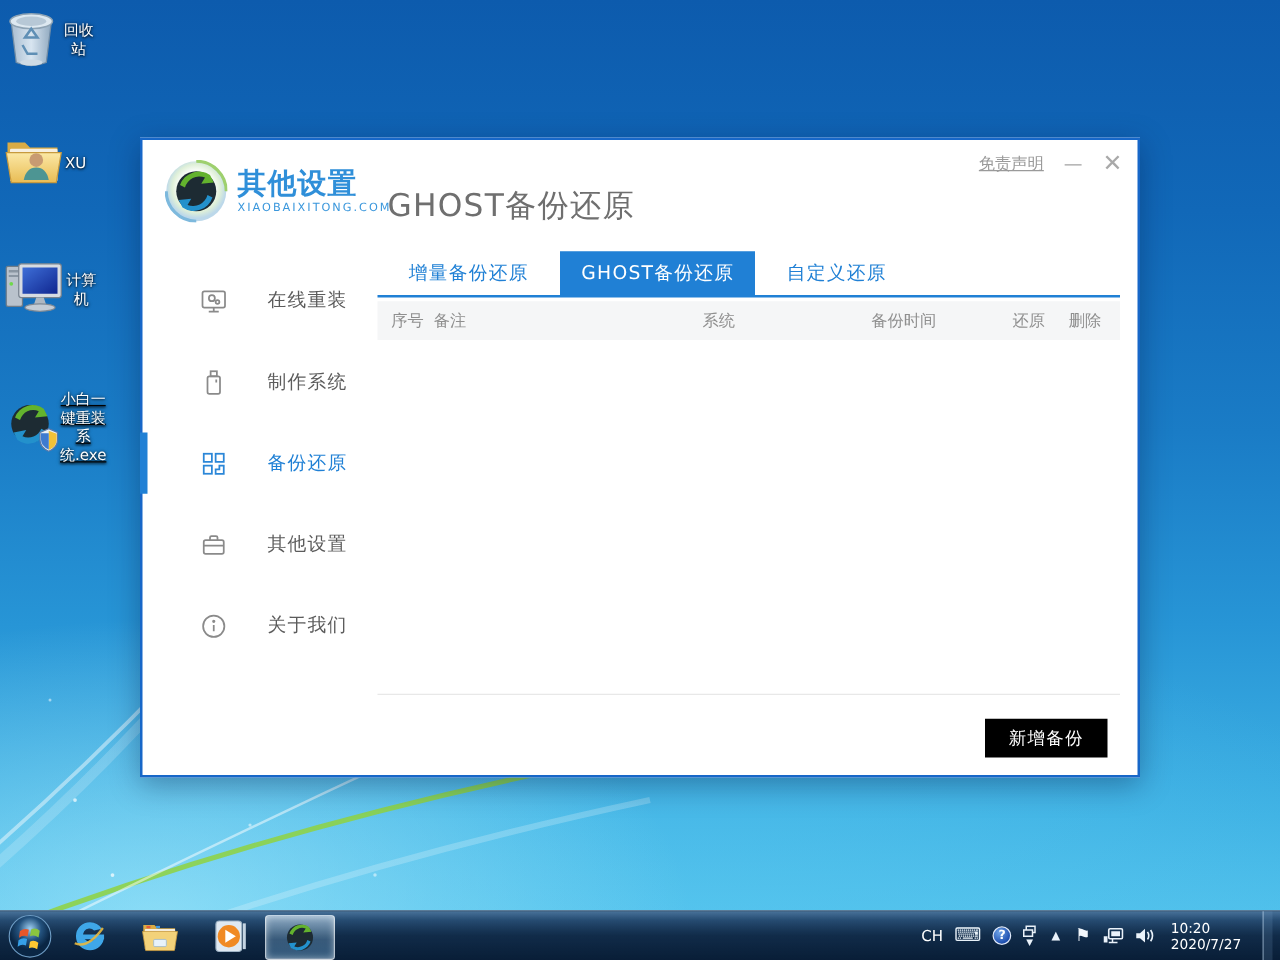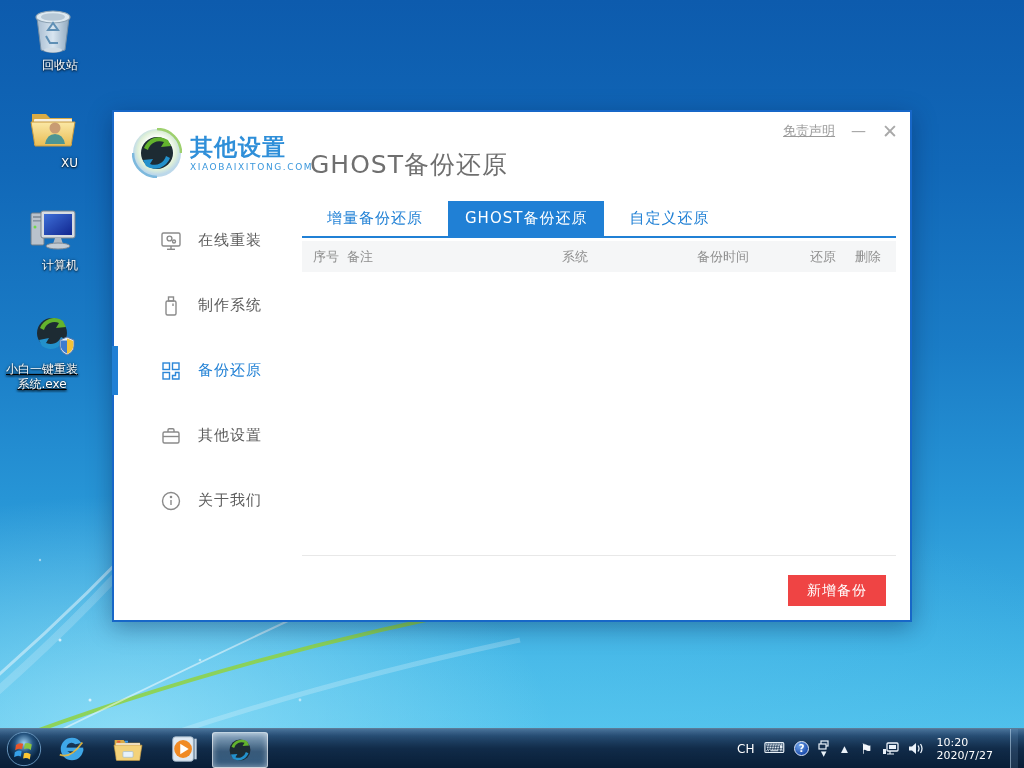--- a/index.html
+++ b/index.html
@@ -10,21 +10,21 @@
     position:relative; width:1024px; height:768px; overflow:hidden;
     background:
       radial-gradient(ellipse 60% 45% at 12% 96%, rgba(170,235,252,.65), rgba(170,235,252,0) 70%),
       radial-gradient(ellipse 80% 50% at 55% 100%, rgba(90,200,240,.55), rgba(90,200,240,0) 75%),
       linear-gradient(180deg,#0d5bad 0%, #1168b8 22%, #1a7cc6 45%, #2795d6 65%, #3fb2e4 85%, #56c6ee 100%);
   }
   .streaks { position:absolute; left:0; top:0; width:1024px; height:768px; pointer-events:none; }
 
   
   .desk-icons { position:absolute; left:2px; top:0; width:76px; }
-  .desk-icon { position:absolute; left:0; width:76px; display:flex; flex-direction:column; align-items:flex-end; cursor:default; }
+  .desk-icon { position:absolute; left:0; width:76px; display:flex; flex-direction:row; align-items:center; cursor:default; }
   .desk-icon .glyph { width:50px; height:50px; display:flex; align-items:center; justify-content:center; }
   .desk-icon .cap {
     margin-top:2px; color:#fff; font-size:12px; line-height:15px; text-align:center;
     text-shadow:0 1px 2px rgba(0,0,0,.85), 0 0 3px rgba(0,0,0,.6); white-space:pre-line;
   }
   .di-bin  { top:6px; }
   .di-xu   { top:104px; }
   .di-comp { top:206px; }
   .di-app  { top:310px;text-decoration:underline; }
 
@@ -42,21 +42,21 @@
   .brand-logo { width:50px; height:50px; }
   .brand-text { margin-left:8px; }
   .brand-name { font-size:23px; font-weight:bold; color:#2f8fd9; letter-spacing:1px; line-height:26px; }
   .brand-domain { font-size:9px; color:#3a97dc; letter-spacing:1.6px; margin-top:2px; }
   .page-title { position:absolute; left:196px; top:36px; font-size:25px; color:#6f6f6f; letter-spacing:1px; }
 
   
   .sidebar { position:absolute; left:0; top:96px; width:188px; }
   .side-item { position:relative; height:65px; display:flex; align-items:center; padding-left:46px; cursor:pointer; }
   .si-icon { width:22px; height:22px; display:flex; align-items:center; justify-content:center; }
-  .si-label { margin-left:16px; font-size:15px; color:#5c5c5c; letter-spacing:1px; }
+  .si-label { margin-left:32px; font-size:15px; color:#5c5c5c; letter-spacing:1px; }
   .side-item.active .si-label { color:#2080d5; }
   .active-bar { position:absolute; left:-2px; top:8px; width:6px; height:49px; background:#2080d5; }
 
   
   .content { position:absolute; left:188px; top:89px; width:594px; }
   .tabs { display:flex; align-items:stretch; height:37px; border-bottom:2px solid #2080d5; padding-left:0; }
   .tab {
     display:flex; align-items:center; padding:0 17px; margin-left:8px;
     font-size:15px; color:#2080d5; letter-spacing:1px; cursor:pointer; white-space:nowrap;
   }
@@ -65,21 +65,21 @@
   .thead .c0 { width:45px; padding-left:11px; }
   .thead .c1 { width:215px; }
   .thead .c2 { width:135px; }
   .thead .c3 { width:113px; }
   .thead .c4 { width:45px; }
   .thead .c5 { width:41px; }
   .tbody { height:283px; background:#fff; }
   .foot-rule { border-top:1px solid #e8e8e8; height:0; }
   .new-backup {
     position:absolute; right:24px; top:463px; width:98px; height:31px;
-    background:#ef4444; color:#fff; border:none; font-size:14px; letter-spacing:1px;
+    background:#000000; color:#fff; border:none; font-size:14px; letter-spacing:1px;
     cursor:pointer; font-family:inherit;
   }
 
   
   .taskbar {
     position:absolute; left:0; bottom:0; width:1024px; height:40px;
     background:linear-gradient(180deg, rgba(150,190,220,.28) 0%, rgba(40,75,110,.45) 18%, rgba(14,38,66,.78) 50%, rgba(8,28,52,.85) 100%),
                linear-gradient(180deg,#2a5580,#0c2947);
     border-top:1px solid rgba(160,200,230,.55);
     display:flex; align-items:center;

